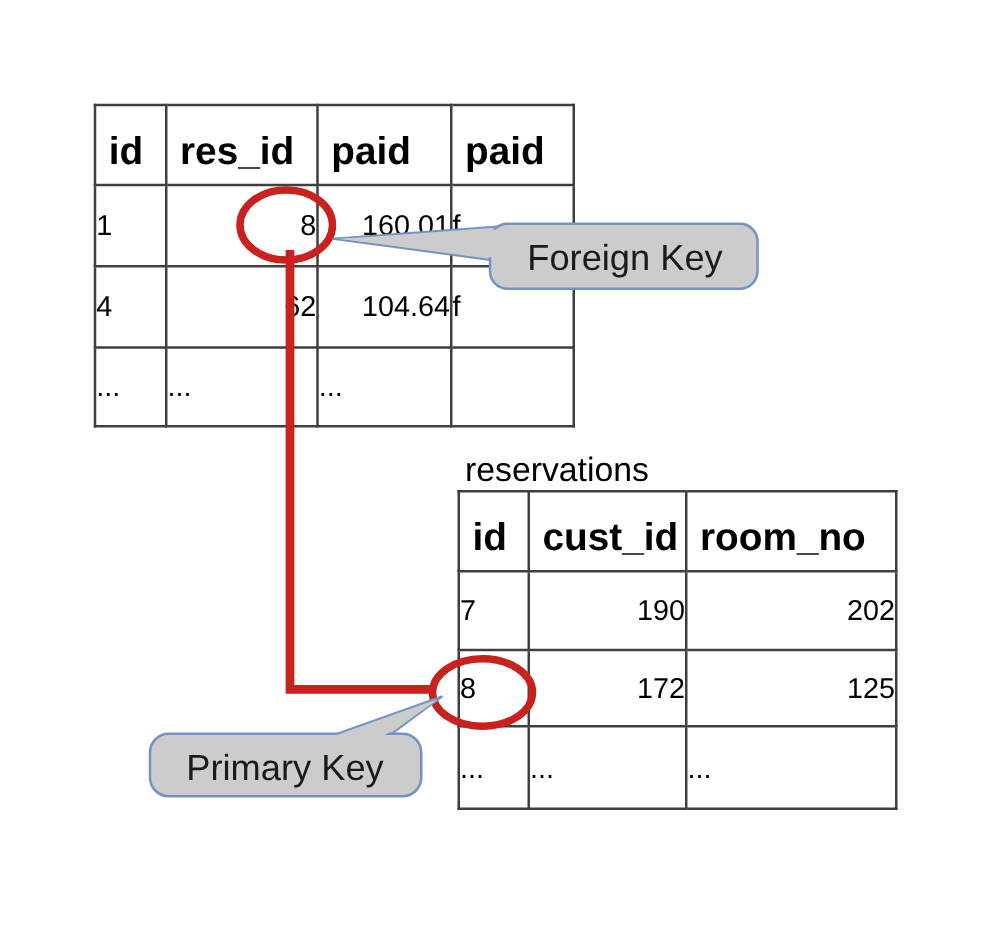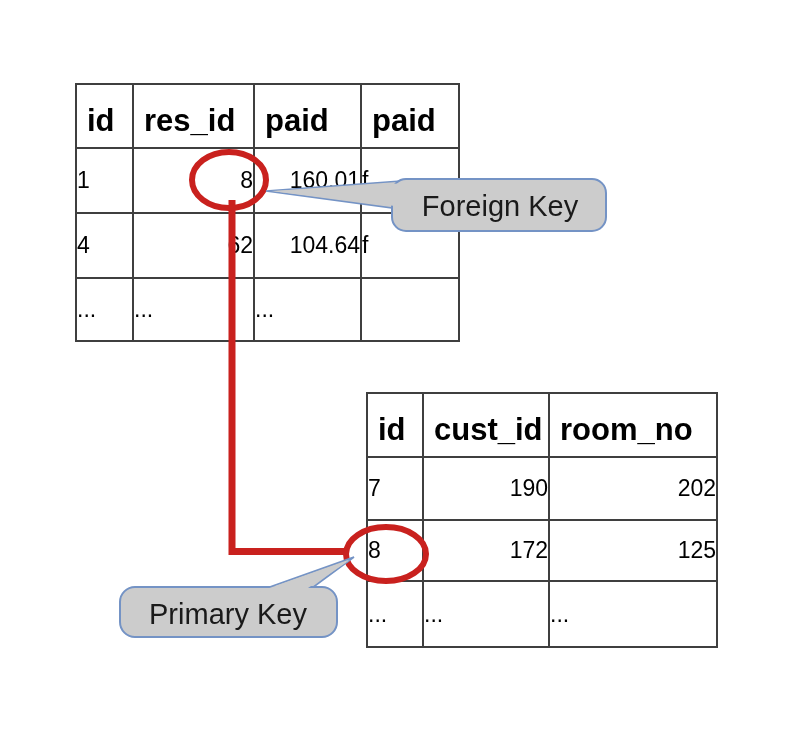--- a/index.html
+++ b/index.html
@@ -90,20 +90,21 @@
     </tr>
     <tr style="height:63px">
       <td class="al">...</td>
       <td class="al">...</td>
       <td class="al">...</td>
       <td class="al"></td>
     </tr>
   </tbody>
     </table>
 
+  <div class="tbl-title" style="left:372px; top:361px;">reservations</div>
 
   <table class="dbtable" style="left:366px; top:392px;">
     <colgroup>
       <col style="width:56px">
         <col style="width:126px">
         <col style="width:168px">
     </colgroup>
     <tbody>
         <tr style="height:64px">
       <th>id</th>

